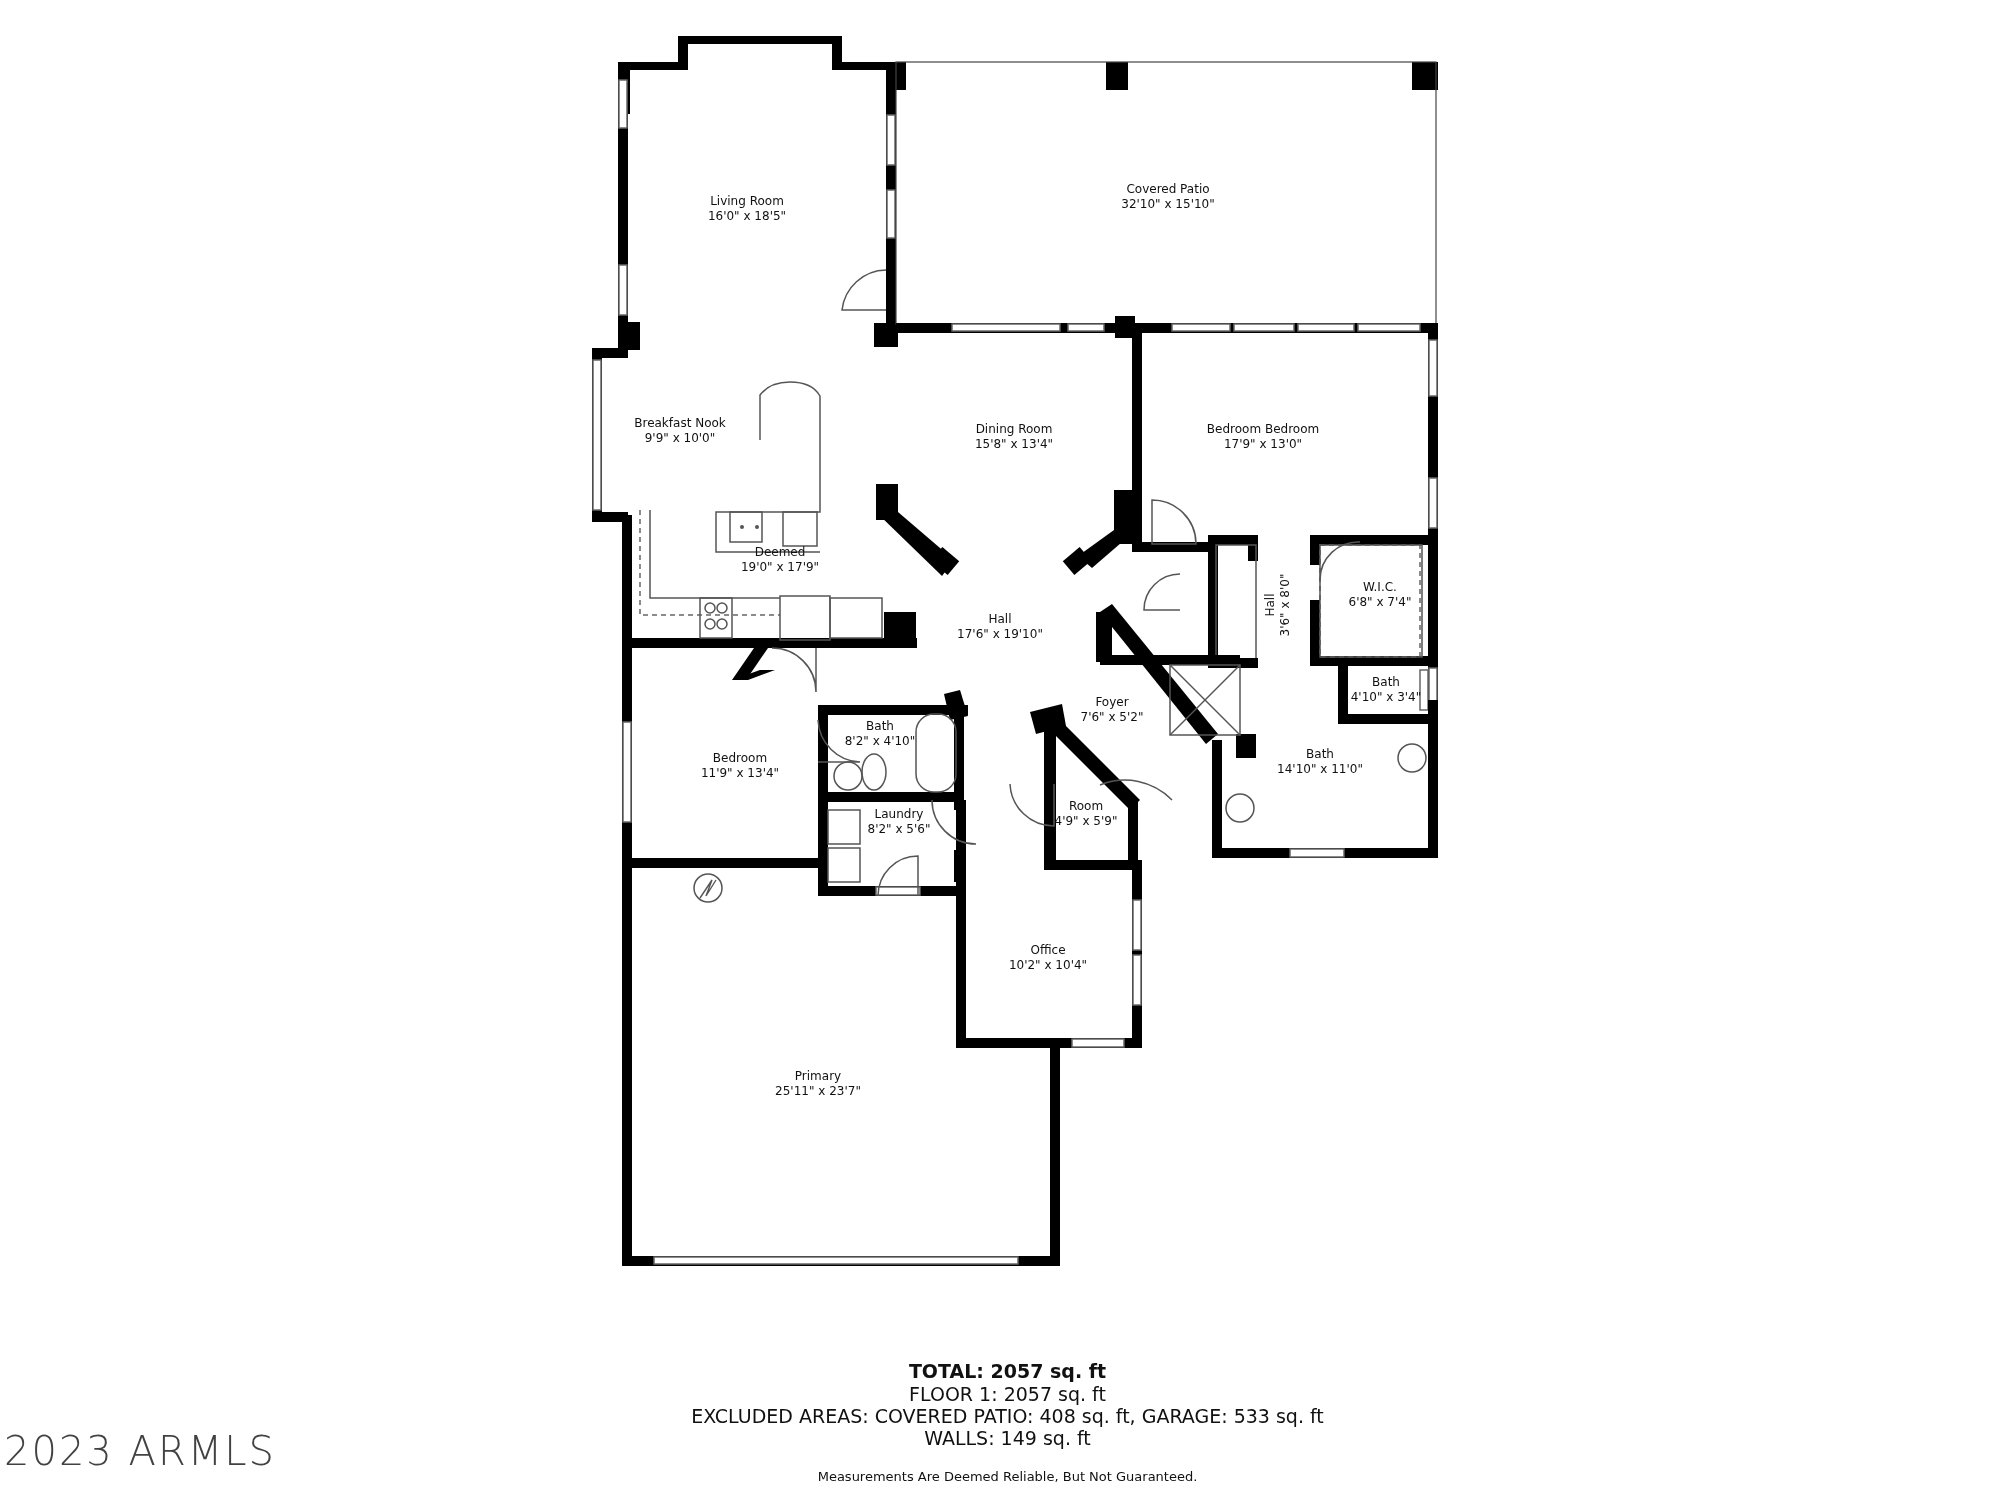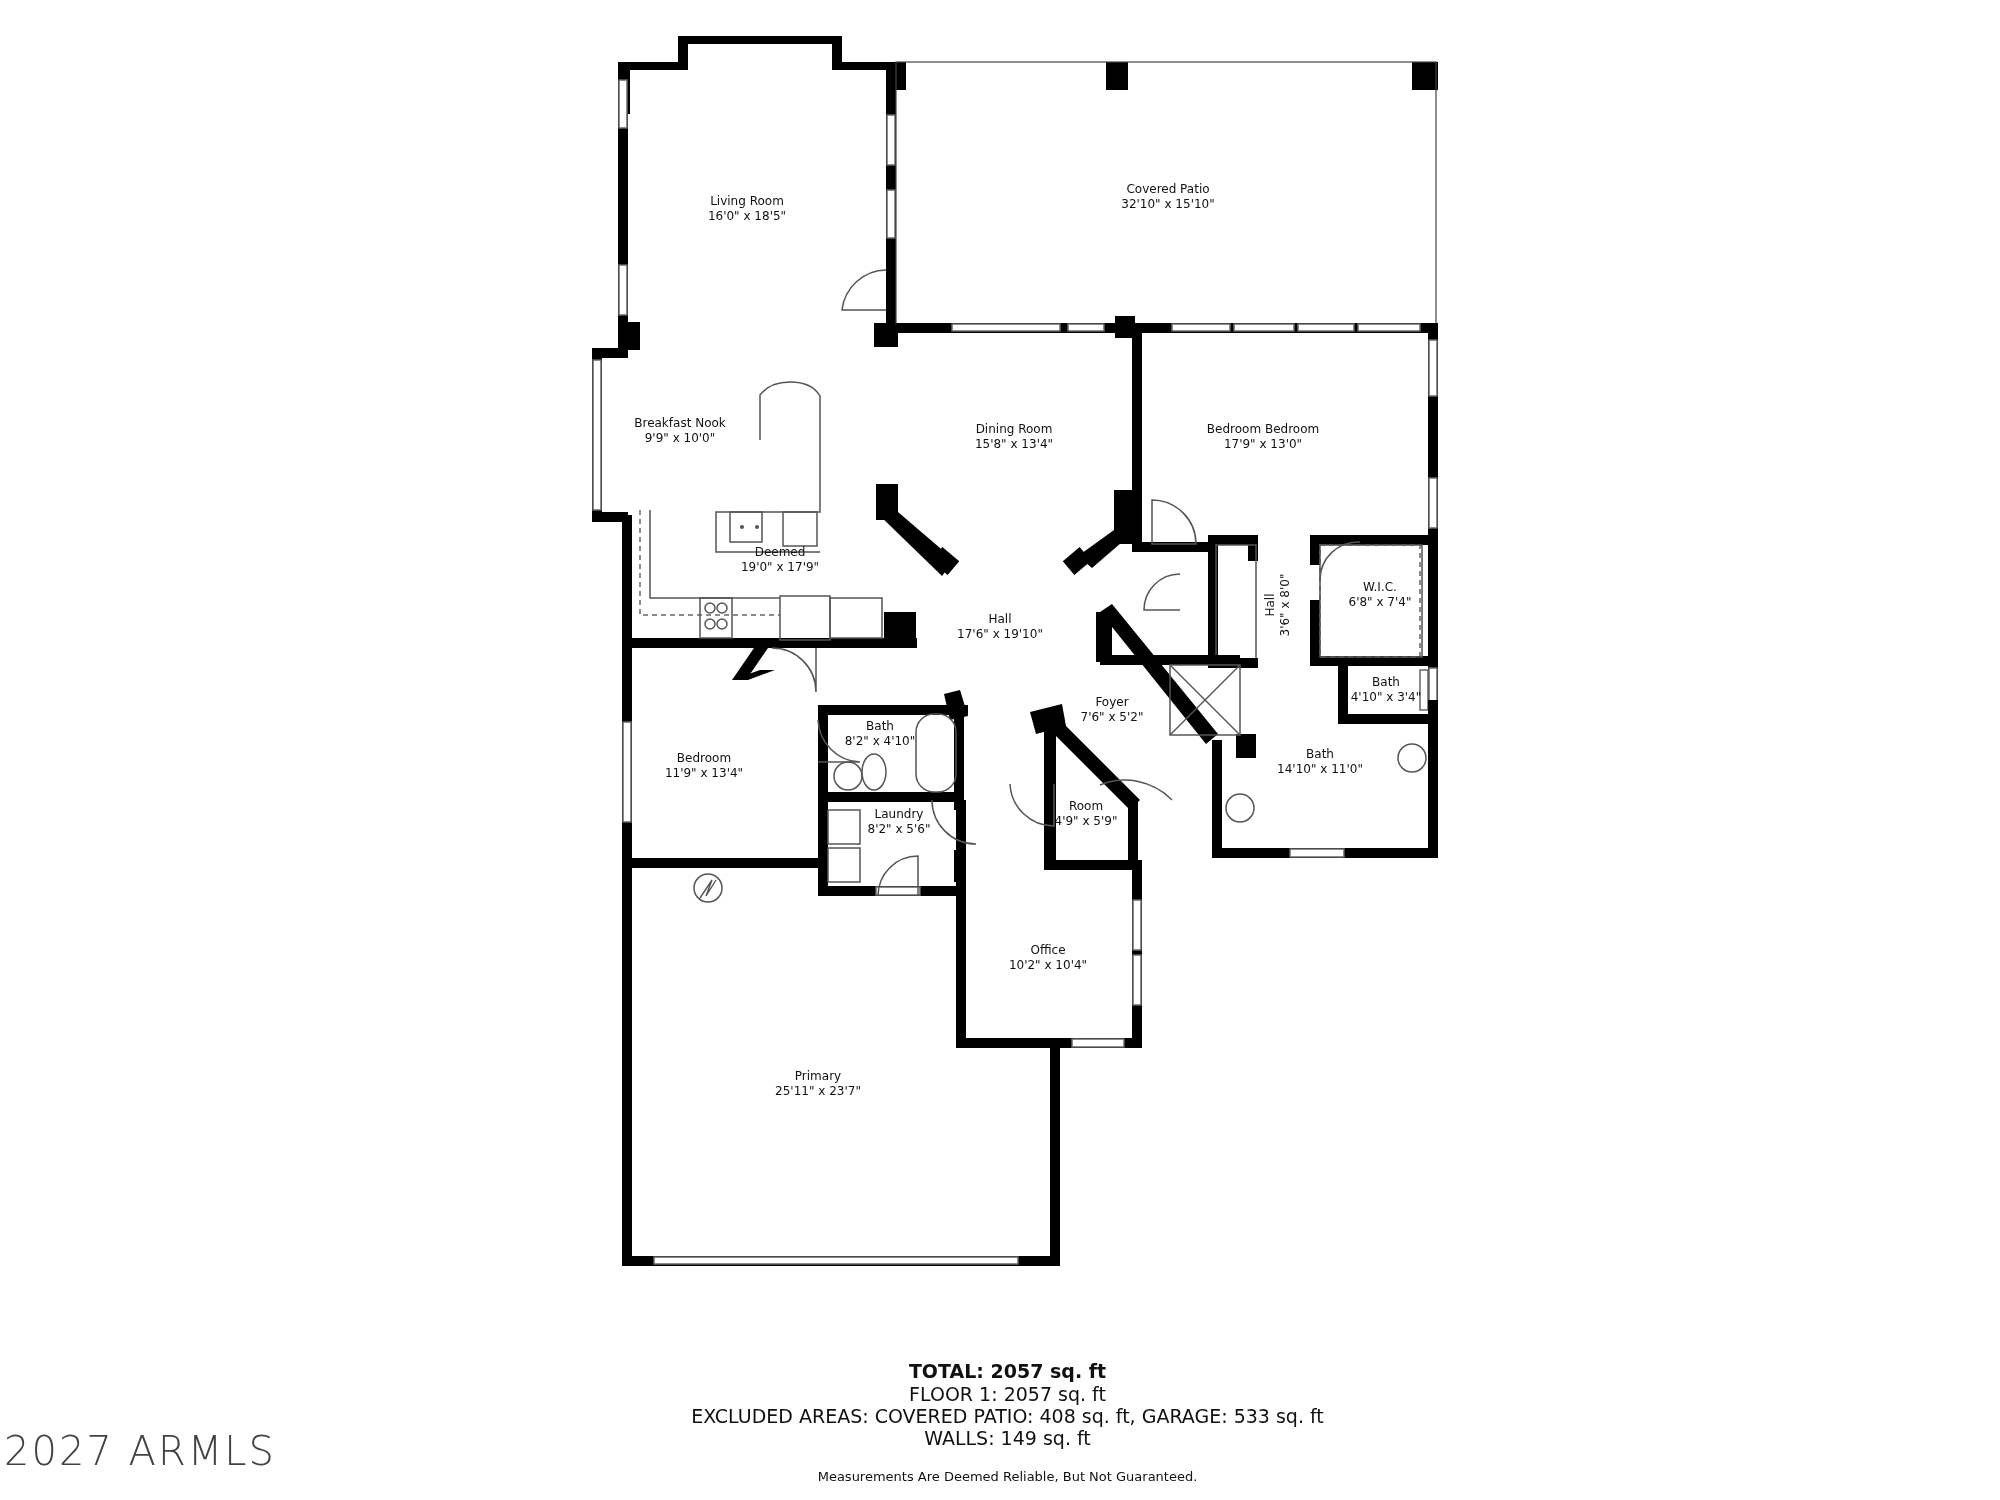--- a/index.html
+++ b/index.html
@@ -227,21 +227,21 @@
   <div>4'10" x 3'4"</div>
 </div>
 <div class="room-label" style="left:1112px;top:710px">
   <div>Foyer</div>
   <div>7'6" x 5'2"</div>
 </div>
 <div class="room-label" style="left:880px;top:734px">
   <div>Bath</div>
   <div>8'2" x 4'10"</div>
 </div>
-<div class="room-label" style="left:704px;top:766px">
+<div class="room-label" style="left:740px;top:766px">
   <div>Bedroom</div>
   <div>11'9" x 13'4"</div>
 </div>
 <div class="room-label" style="left:1086px;top:814px">
   <div>Room</div>
   <div>4'9" x 5'9"</div>
 </div>
 <div class="room-label" style="left:1320px;top:762px">
   <div>Bath</div>
   <div>14'10" x 11'0"</div>
@@ -258,13 +258,13 @@
   <div>Primary</div>
   <div>25'11" x 23'7"</div>
 </div>
 
 <div class="summary-line" style="top:1360px;font-weight:bold;">TOTAL: 2057 sq. ft</div>
 <div class="summary-line" style="top:1383px;">FLOOR 1: 2057 sq. ft</div>
 <div class="summary-line" style="top:1405px;">EXCLUDED AREAS: COVERED PATIO: 408 sq. ft, GARAGE: 533 sq. ft</div>
 <div class="summary-line" style="top:1427px;">WALLS: 149 sq. ft</div>
 <div class="disclaimer">Measurements Are Deemed Reliable, But Not Guaranteed.</div>
 
-<div class="watermark">2027 ARMLS</div>
+<div class="watermark">2023 ARMLS</div>
 
 </body></html>

